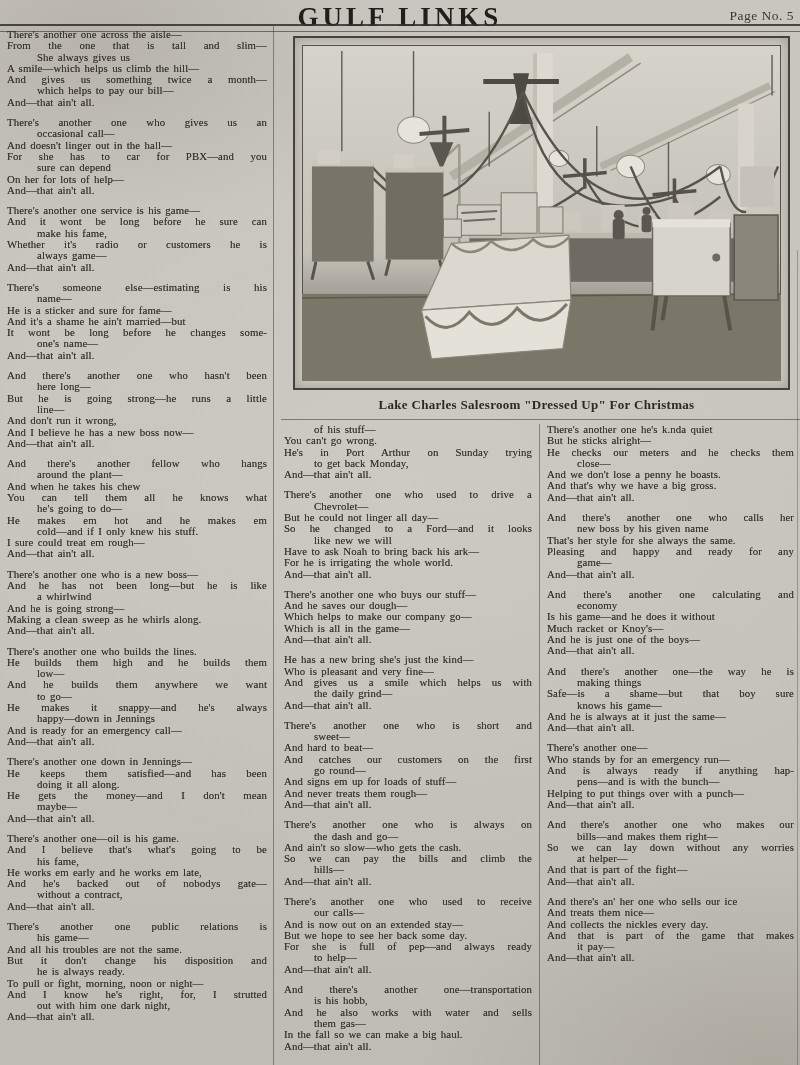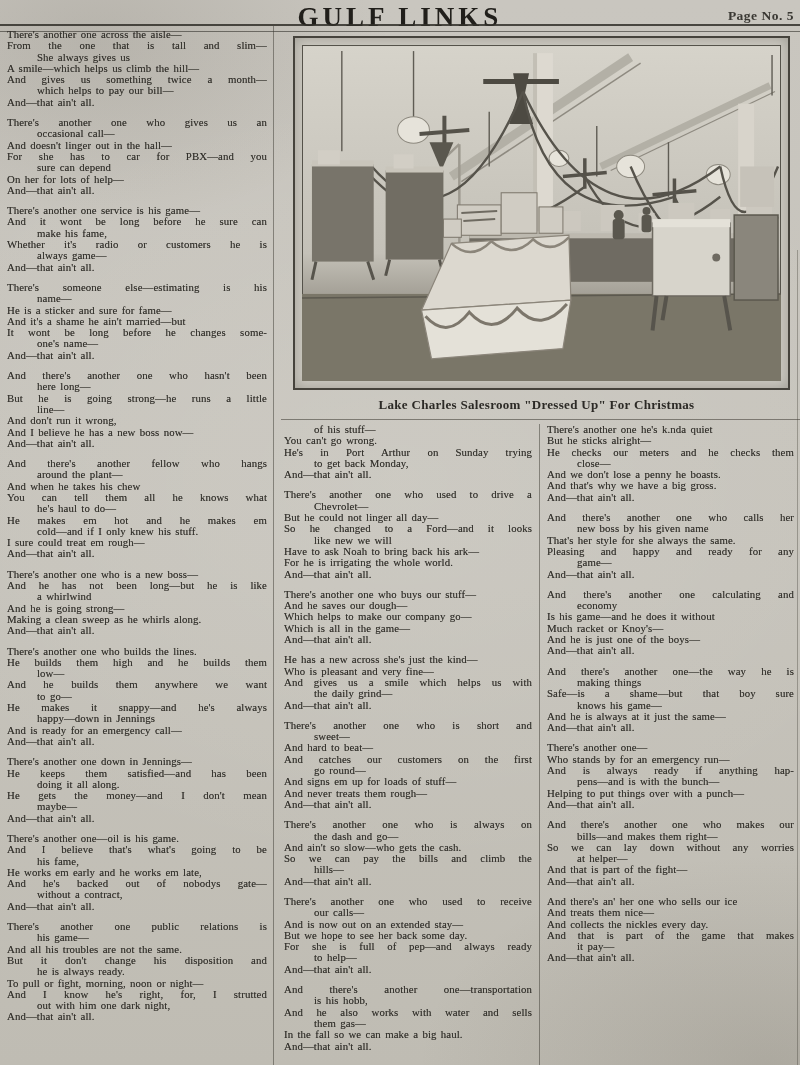--- a/index.html
+++ b/index.html
@@ -8,21 +8,21 @@
     background:
       radial-gradient(ellipse 420px 260px at 12% 4%, rgba(88,82,70,.16), rgba(0,0,0,0) 70%),
       radial-gradient(ellipse 500px 300px at 96% 100%, rgba(88,82,70,.18), rgba(0,0,0,0) 70%),
       radial-gradient(ellipse 700px 500px at 50% 45%, rgba(255,255,250,.10), rgba(0,0,0,0) 80%),
       linear-gradient(180deg,#c9c6bf 0%, #c6c3bb 55%, #bfbcb3 100%);
     font-family:"Liberation Serif","DejaVu Serif",serif;
     color:#33312c;
   }
   #masthead { position:absolute; top:2px; left:0; width:100%; text-align:center;
     font-size:27px; font-weight:bold; letter-spacing:4px; color:#211f1b; }
-  #pageno { position:absolute; top:8px; right:6px; font-size:13.5px; color:#3a3833; letter-spacing:.5px;font-weight:bold; }
+  #pageno { position:absolute; top:8px; right:6px; font-size:13.5px; color:#3a3833; letter-spacing:.5px; }
   #toprule { position:absolute; top:24px; left:0; width:100%; height:5px;
     border-top:2px solid rgba(50,48,42,.85); border-bottom:1px solid rgba(50,48,42,.6); }
   .col { position:absolute; font-size:10.8px; line-height:11.3px; letter-spacing:.1px; word-spacing:1.5px; }
   #col-left   { left:7px;  top:29px;  width:260px; }
   #col-middle { left:284px; top:424px; width:248px; }
   #col-right  { left:547px; top:424px; width:247px; }
   .stanza { margin-bottom:9px; }
   .line { white-space:normal; text-shadow:0 0 .5px rgba(40,38,32,.55); }
   .i1 { padding-left:30px; }
   .jf { text-align:justify; -moz-text-align-last:justify; text-align-last:justify; }
@@ -211,21 +211,21 @@
         <div class="line i1">line—</div>
         <div class="line i0">And don't run it wrong,</div>
         <div class="line i0">And I believe he has a new boss now—</div>
         <div class="line i0">And—that ain't all.</div>
       </div>
       <div class="stanza">
         <div class="line i0 jf">And there's another fellow who hangs</div>
         <div class="line i1">around the plant—</div>
         <div class="line i0">And when he takes his chew</div>
         <div class="line i0 jf">You can tell them all he knows what</div>
-        <div class="line i1">he's haul to do—</div>
+        <div class="line i1">he's going to do—</div>
         <div class="line i0 jf">He makes em hot and he makes em</div>
         <div class="line i1">cold—and if I only knew his stuff.</div>
         <div class="line i0">I sure could treat em rough—</div>
         <div class="line i0">And—that ain't all.</div>
       </div>
       <div class="stanza">
         <div class="line i0">There's another one who is a new boss—</div>
         <div class="line i0 jf">And he has not been long—but he is like</div>
         <div class="line i1">a whirlwind</div>
         <div class="line i0">And he is going strong—</div>
@@ -291,21 +291,21 @@
         <div class="line i0">And—that ain't all.</div>
       </div>
       <div class="stanza">
         <div class="line i0">There's another one who buys our stuff—</div>
         <div class="line i0">And he saves our dough—</div>
         <div class="line i0">Which helps to make our company go—</div>
         <div class="line i0">Which is all in the game—</div>
         <div class="line i0">And—that ain't all.</div>
       </div>
       <div class="stanza">
-        <div class="line i0">He has a new across she's just the kind—</div>
+        <div class="line i0">He has a new bring she's just the kind—</div>
         <div class="line i0">Who is pleasant and very fine—</div>
         <div class="line i0 jf">And gives us a smile which helps us with</div>
         <div class="line i1">the daily grind—</div>
         <div class="line i0">And—that ain't all.</div>
       </div>
       <div class="stanza">
         <div class="line i0 jf">There's another one who is short and</div>
         <div class="line i1">sweet—</div>
         <div class="line i0">And hard to beat—</div>
         <div class="line i0 jf">And catches our customers on the first</div>

